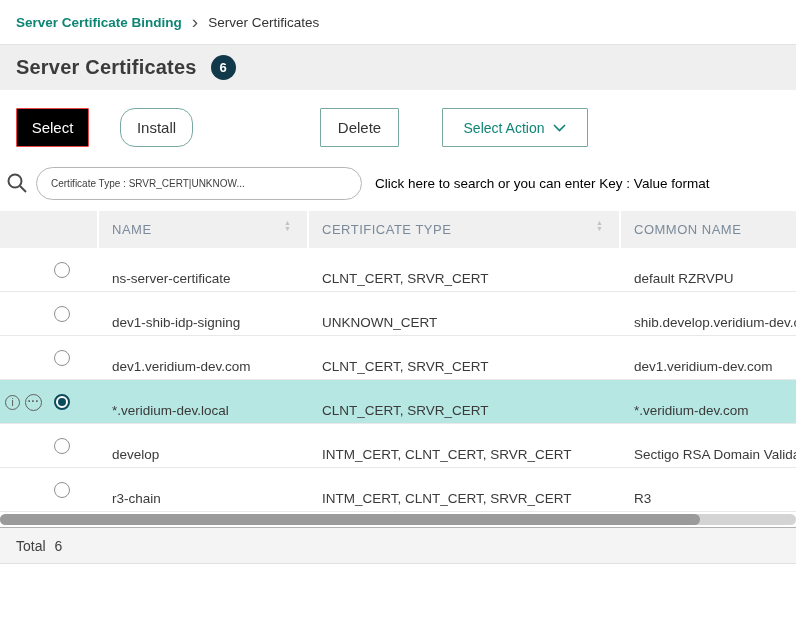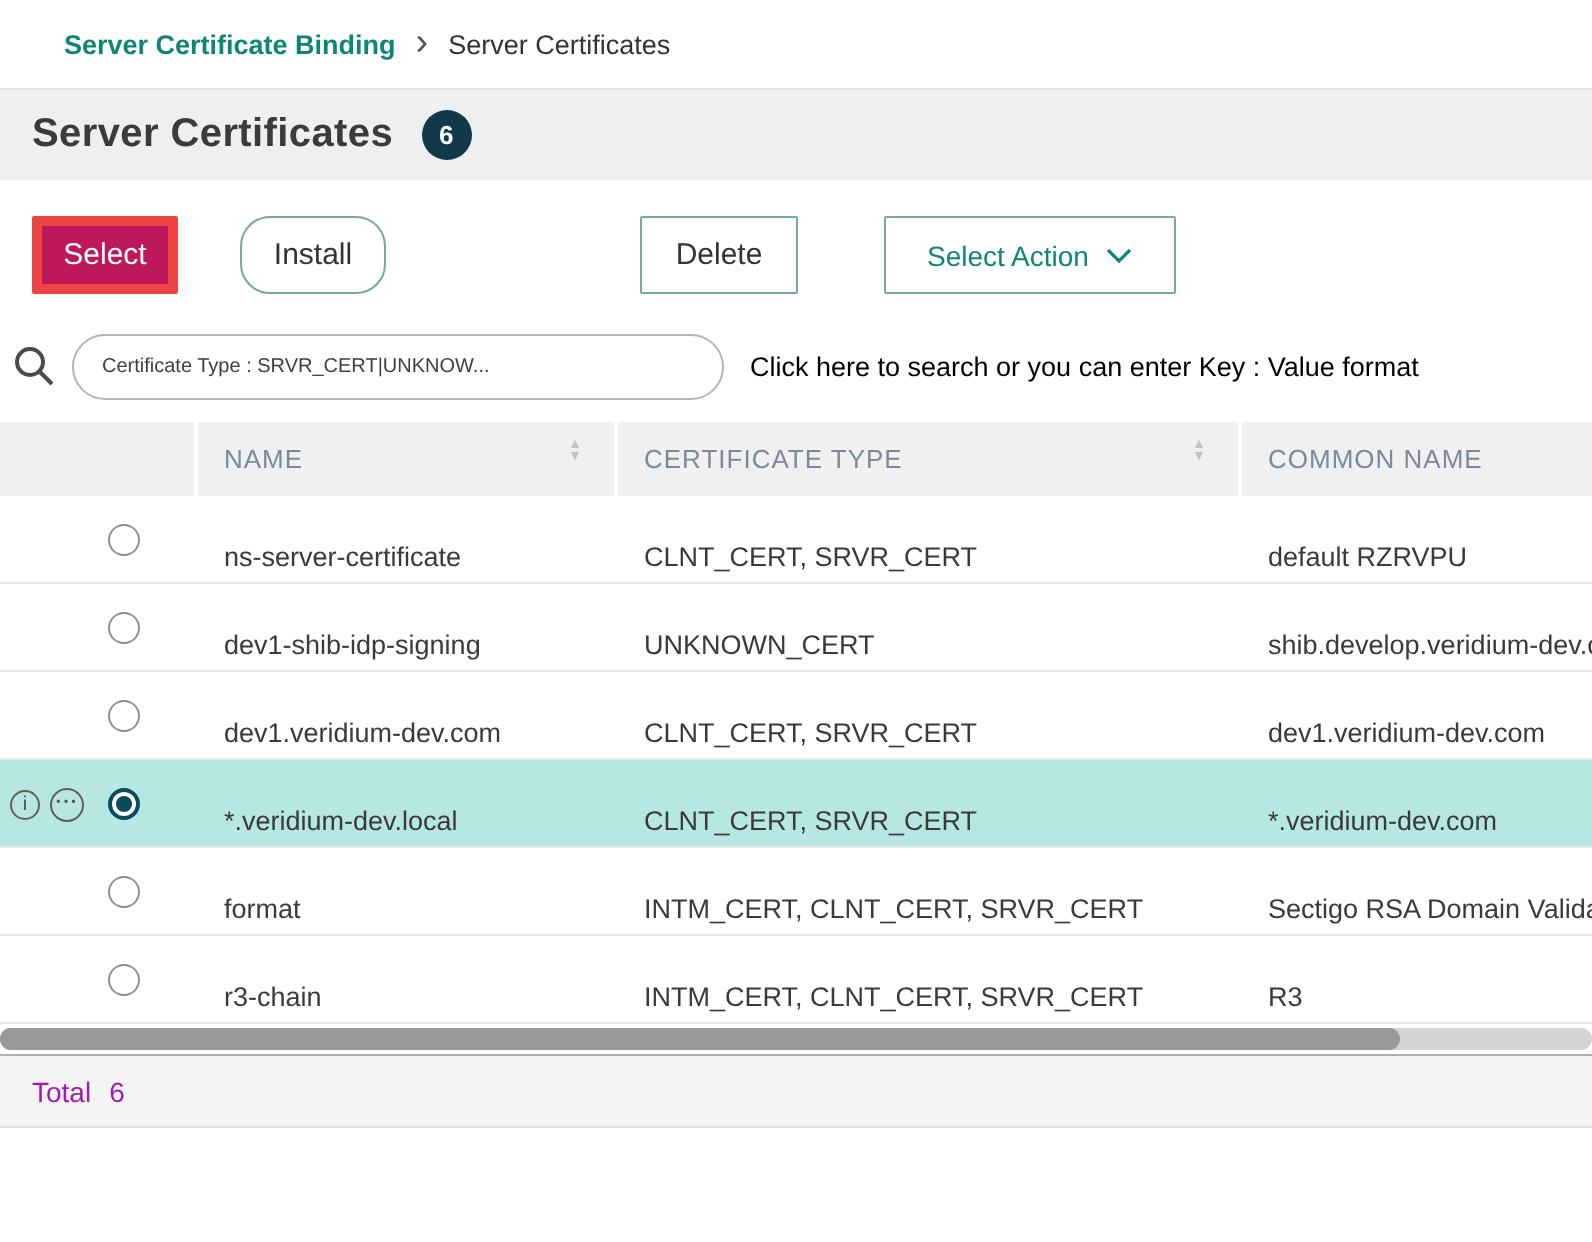--- a/index.html
+++ b/index.html
@@ -1,32 +1,32 @@
 <!DOCTYPE html>
 <html><head>
 <meta charset="utf-8">
 <style>
   * { margin:0; padding:0; box-sizing:border-box; font-family:"Liberation Sans", sans-serif; }
   html,body { background:#fff; }
   .root { position:relative; width:796px; height:621px; background:#fff; overflow:hidden; }
 
   
-  .breadcrumb { position:absolute; top:0; left:0; right:0; height:44px; display:flex; align-items:center; padding-left:32px; }
+  .breadcrumb { position:absolute; top:0; left:0; right:0; height:44px; display:flex; align-items:center; padding-left:16px; }
   .crumb-link { color:#0f8575; font-size:13.5px; font-weight:700; cursor:pointer; }
   .crumb-sep { color:#555; font-size:19px; line-height:1; margin:0 10px 2px 10px; }
   .crumb-current { color:#333; font-size:13.5px; }
 
   
   .title-band { position:absolute; top:44px; left:0; right:0; height:46px; background:#efefef; border-top:1px solid #e2e2e2; display:flex; align-items:center; padding-left:16px; }
   .page-title { font-size:20px; font-weight:700; color:#3b3b3b; letter-spacing:0.2px; }
   .count-badge { margin-left:14px; min-width:25px; height:25px; padding:0 4px; border-radius:13px; background:#11394a; color:#fff; font-size:13px; font-weight:700; display:flex; align-items:center; justify-content:center; }
 
   
   .btn { position:absolute; top:108px; height:39px; font-size:15px; display:flex; align-items:center; justify-content:center; cursor:pointer; border-radius:1px; }
-  .btn-primary { left:16px; width:73px; background:#be185d; color:#fff; border:5px solid #ef4444; }
+  .btn-primary { left:16px; width:73px; background:#000000; color:#fff; border:1px solid #ef4444; }
   .btn-outline { background:#fff; border:1px solid #79a8a1; color:#333; }
   #btn-install { left:120px; width:73px;border-radius:15px; }
   #btn-update { left:222px; width:77px; }
   #btn-delete { left:320px; width:79px; }
   .btn-action { left:442px; width:146px; background:#fff; border:1px solid #79a8a1; color:#0f8575; font-size:14px; gap:9px; }
 
   
   .search-icon { position:absolute; top:172px; left:6px; width:22px; height:22px; }
   .filter-chip { position:absolute; top:167px; left:36px; width:326px; height:33px; border:1px solid #b5b5b5; border-radius:17px; background:#fff; display:flex; align-items:center; padding:0 14px; font-size:10px; color:#3e3e3e; white-space:nowrap; overflow:hidden; cursor:pointer; }
   .search-placeholder { position:absolute; top:167px; left:375px; height:33px; display:flex; align-items:center; font-size:13.5px; color:#000000; white-space:nowrap; cursor:text; }
@@ -50,21 +50,21 @@
   .radio.checked { border:2px solid #0b4b5c; }
   .radio.checked::after { content:""; position:absolute; inset:2px; border-radius:50%; background:#0b4b5c; }
   .info-icon { position:absolute; left:5px; top:15px; width:15px; height:15px; border:1px solid #606060; border-radius:50%; color:#505050; font-size:10px; line-height:13px; text-align:center; cursor:pointer; background:transparent; }
   .more-icon { position:absolute; left:25px; top:14px; width:17px; height:17px; border:1px solid #606060; border-radius:50%; color:#505050; font-size:10px; font-weight:700; line-height:14px; letter-spacing:0.5px; text-align:center; cursor:pointer; }
 
   
   .hscroll-track { position:absolute; top:514px; left:0; width:796px; height:11px; background:#d4d4d4; border-radius:6px; }
   .hscroll-thumb { position:absolute; top:0; left:0; width:700px; height:11px; background:#9a9a9a; border-radius:6px; cursor:grab; }
 
   
-  .table-footer { position:absolute; top:527px; left:0; width:796px; height:37px; background:#f4f4f4; border-top:1px solid #b0b0b0; border-bottom:1px solid #e0e0e0; display:flex; align-items:center; padding-left:16px; font-size:14px; color:#a21caf; }
+  .table-footer { position:absolute; top:527px; left:0; width:796px; height:37px; background:#f4f4f4; border-top:1px solid #b0b0b0; border-bottom:1px solid #e0e0e0; display:flex; align-items:center; padding-left:16px; font-size:14px; color:#404040; }
   .table-footer .val { margin-left:9px; }
 </style>
 </head>
 <body>
 
 <div class="root">
 
   <div class="breadcrumb">
     <span class="crumb-link">Server Certificate Binding</span>
     <span class="crumb-sep">›</span>
@@ -137,21 +137,21 @@
       <span class="info-icon">i</span>
       <span class="more-icon">···</span>
       <span class="radio checked"></span>
       <span class="cell c-name">*.veridium-dev.local</span>
       <span class="cell c-type">CLNT_CERT, SRVR_CERT</span>
       <span class="cell c-cn">*.veridium-dev.com</span>
     </div>
 
     <div class="row">
       <span class="radio"></span>
-      <span class="cell c-name">format</span>
+      <span class="cell c-name">develop</span>
       <span class="cell c-type">INTM_CERT, CLNT_CERT, SRVR_CERT</span>
       <span class="cell c-cn">Sectigo RSA Domain Validation Secure Server CA</span>
     </div>
 
     <div class="row">
       <span class="radio"></span>
       <span class="cell c-name">r3-chain</span>
       <span class="cell c-type">INTM_CERT, CLNT_CERT, SRVR_CERT</span>
       <span class="cell c-cn">R3</span>
     </div>

